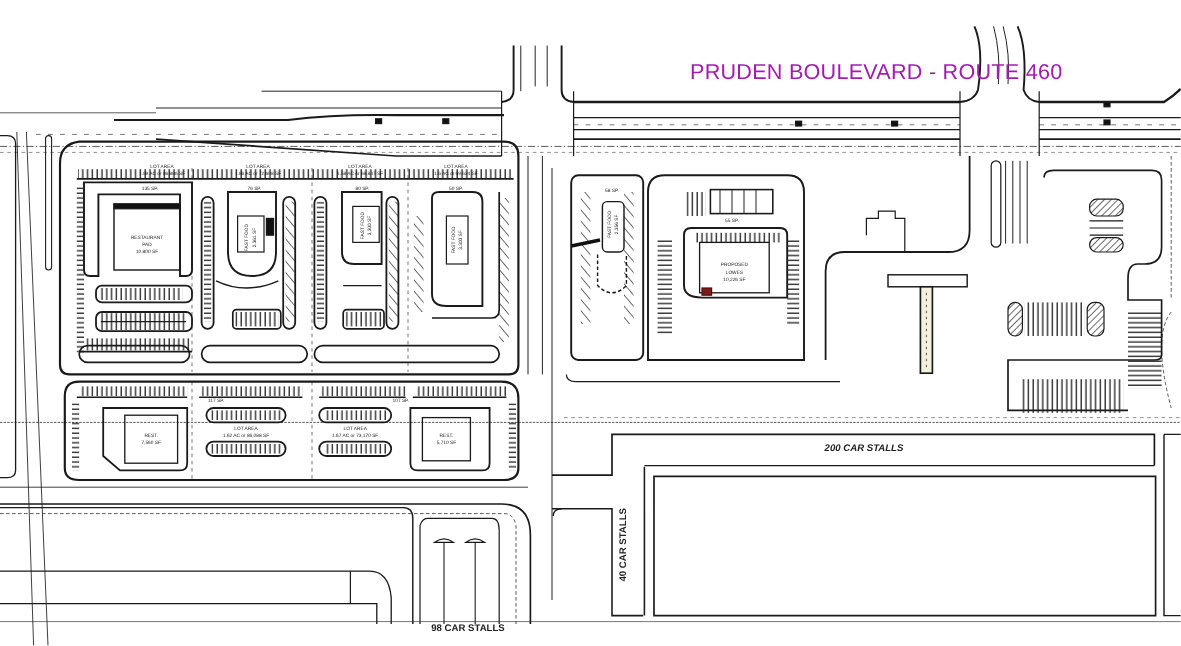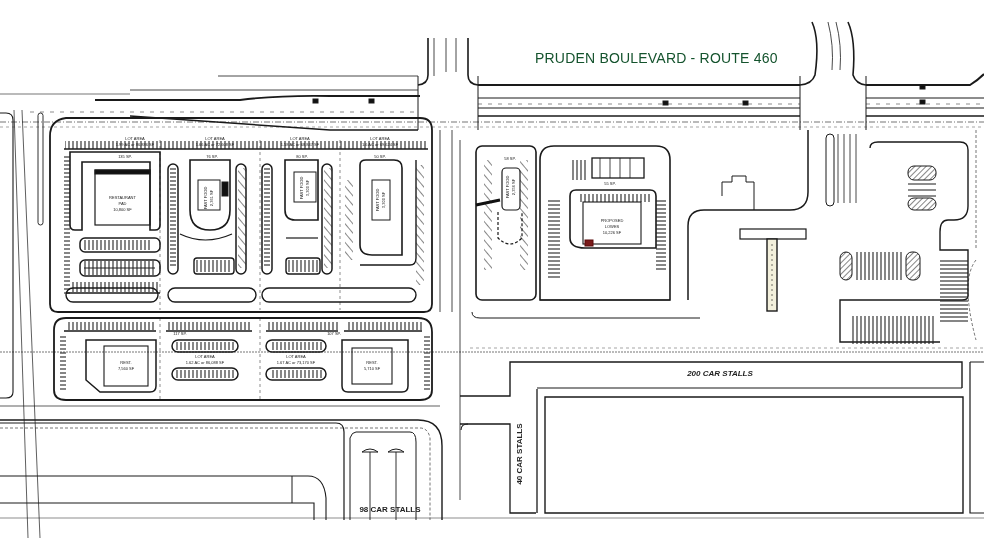--- a/index.html
+++ b/index.html
@@ -1,20 +1,20 @@
 <!DOCTYPE html>
 <html><head>
 <meta charset="utf-8">
 <style>
   html,body{margin:0;padding:0;background:#ffffff;}
   body{width:984px;height:538px;overflow:hidden;position:relative;font-family:"Liberation Sans",sans-serif;color:#1a1a1a;}
   #plan{position:absolute;left:0;top:0;width:984px;height:538px;}
   .lbl{position:absolute;font-family:"Liberation Sans",sans-serif;text-align:center;white-space:nowrap;color:#222;line-height:1;}
   .tiny{font-size:4px;}
-  .road-title{font-size:14px;letter-spacing:0.2px;color:#14532d;}
+  .road-title{font-size:18px;letter-spacing:0.2px;color:#a21caf;margin-left:40px;}
   .stalls{font-size:8px;font-weight:bold;color:#222;}
   .vert{transform:rotate(-90deg);transform-origin:center center;}
 </style>
 </head>
 <body>
 
 <svg id="plan" viewBox="0 0 984 538" xmlns="http://www.w3.org/2000/svg">
   <defs>
     <pattern id="hatch" width="4" height="4" patternUnits="userSpaceOnUse" patternTransform="rotate(45)">
       <line x1="0" y1="0" x2="0" y2="4" stroke="#333" stroke-width="1.2"></line>
@@ -296,13 +296,13 @@
 
 <div class="lbl tiny" style="left:314px;top:332px;width:40px;">107 SP.</div>
 <div class="lbl tiny" style="left:256px;top:355px;width:80px;">LOT AREA</div>
 <div class="lbl tiny" style="left:256px;top:361px;width:80px;">1.67 AC or 73,170 SF</div>
 
 <div class="lbl tiny" style="left:352px;top:361px;width:40px;">REST.</div>
 <div class="lbl tiny" style="left:352px;top:367px;width:40px;">5,710 SF</div>
 
 <div class="lbl stalls" style="left:640px;top:370px;width:160px;font-style:italic;">200 CAR STALLS</div>
 <div class="lbl stalls vert" style="left:480px;top:450px;width:80px;">40  CAR STALLS</div>
-<div class="lbl stalls" style="left:340px;top:506px;width:100px;">98  CAR STALLS</div>
+<div class="lbl stalls" style="left:340px;top:520px;width:100px;">98  CAR STALLS</div>
 
 </body></html>

